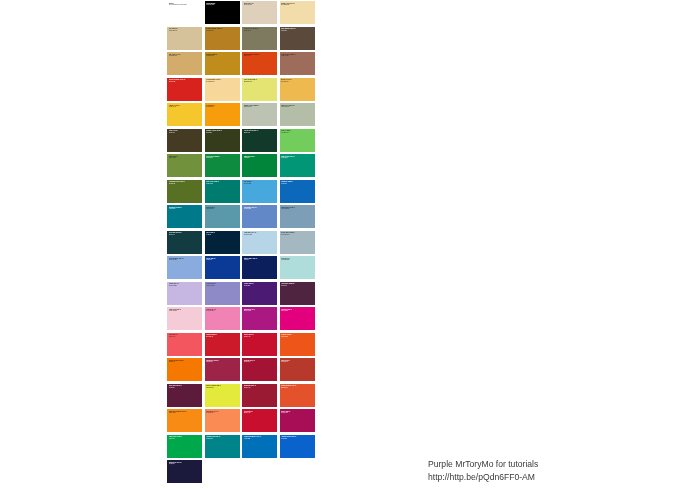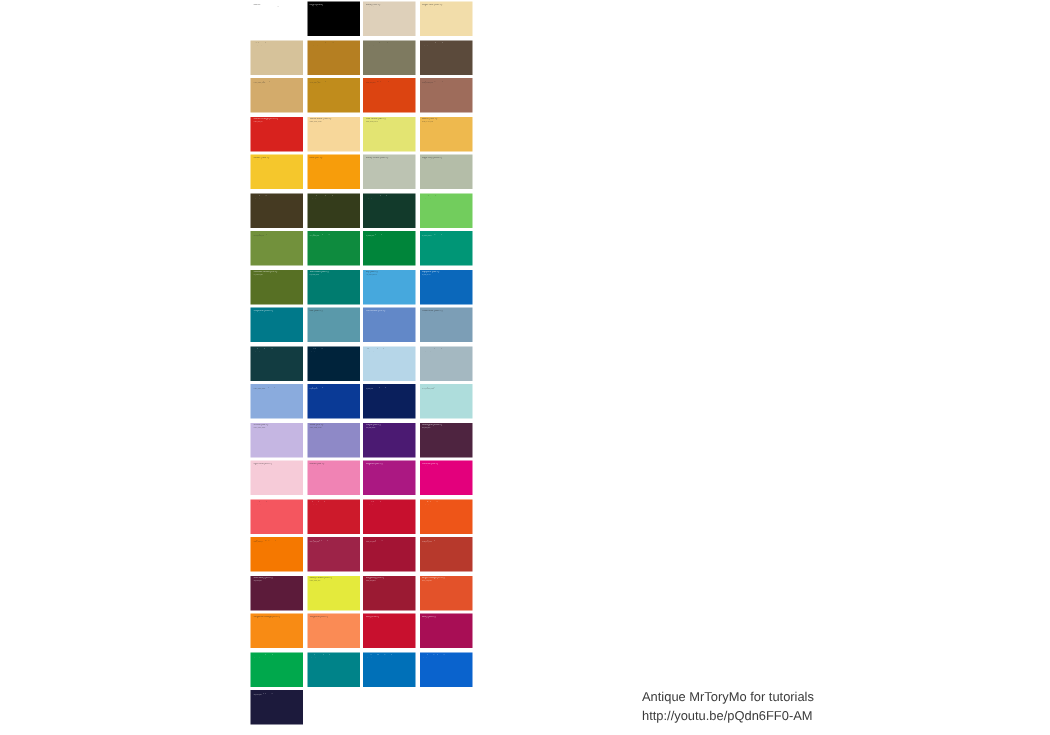--- a/index.html
+++ b/index.html
@@ -499,15 +499,15 @@
         <span class="sw-name">Blackberry (276 C)</span>
         <span class="sw-rgb">30,26,58</span>
       </div>
     </div>
     <div class="swatch empty"></div>
     <div class="swatch empty"></div>
     <div class="swatch empty"></div>
   </div>
 
 <div id="footer">
-  <div>Antique MrToryMo for tutorials</div>
-  <div>http://youtu.be/pQdn6FF0-AM</div>
+  <div>Purple MrToryMo for tutorials</div>
+  <div>http://http.be/pQdn6FF0-AM</div>
 </div>
 
 </body></html>

